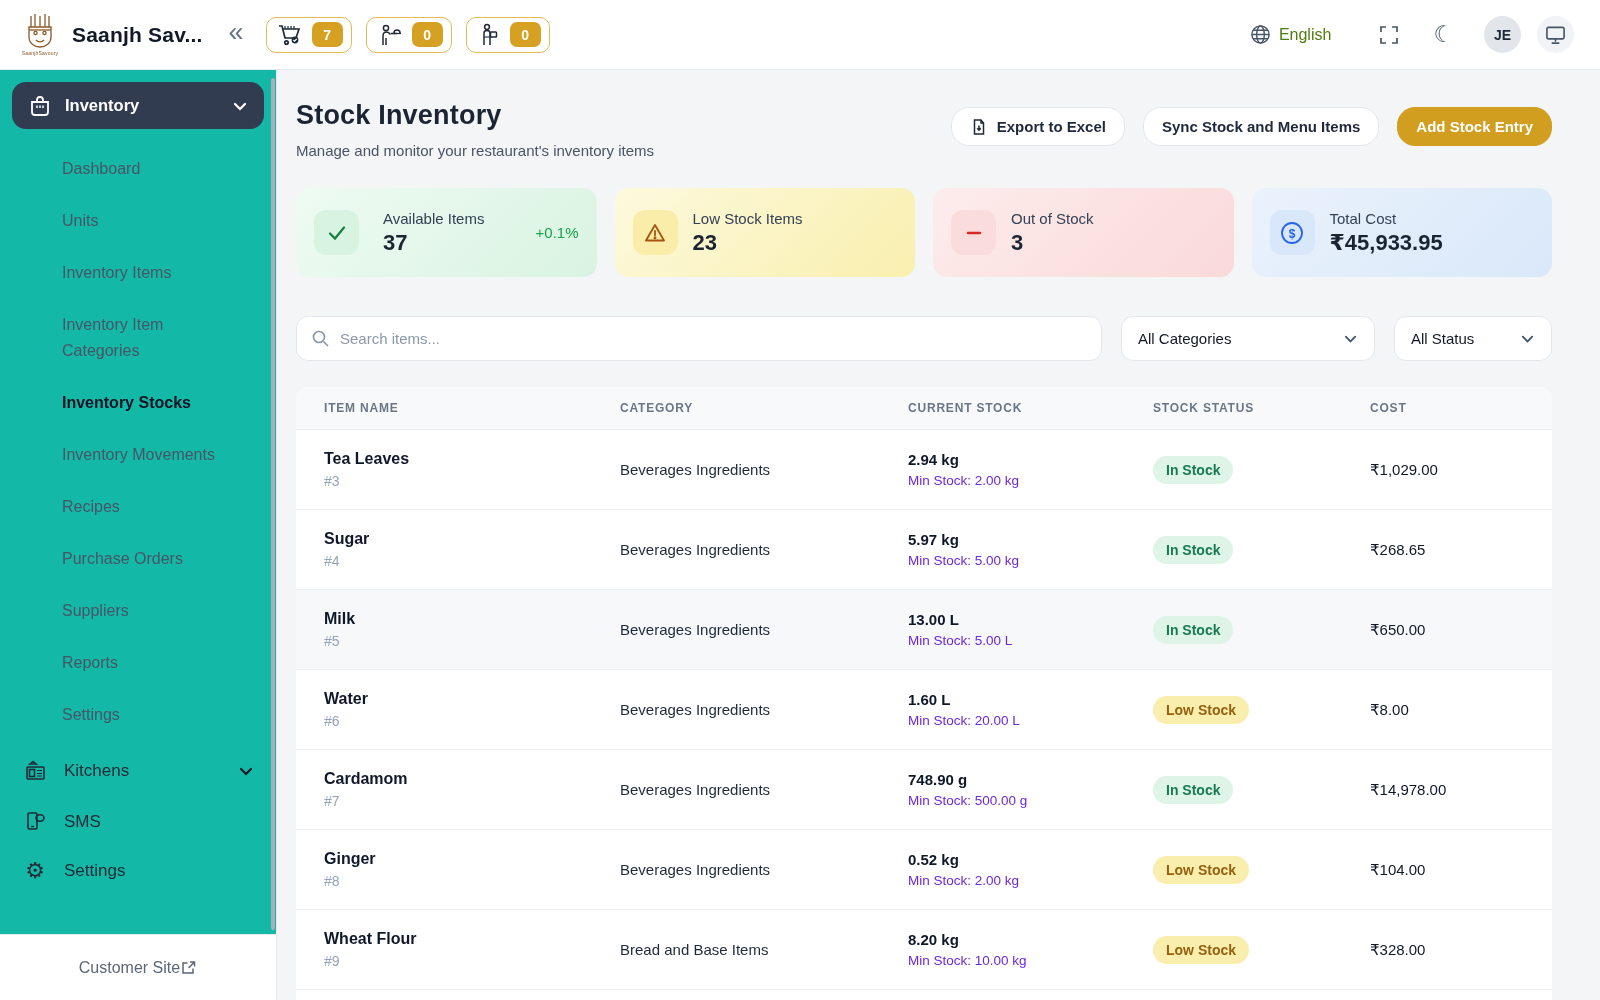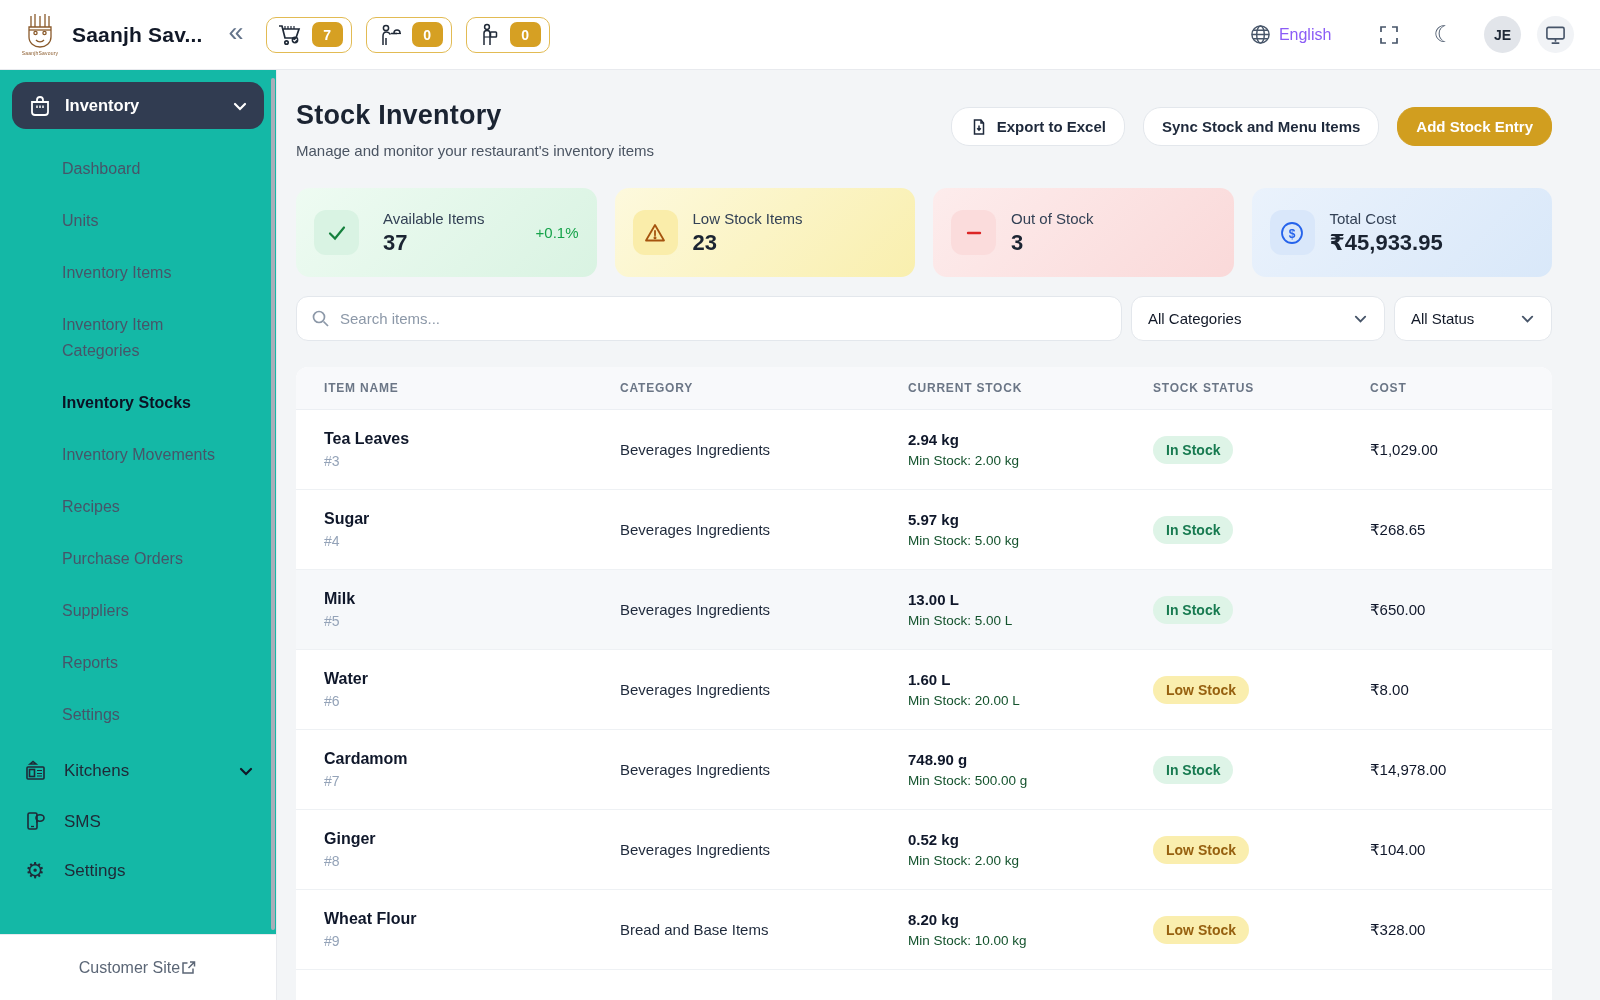--- a/index.html
+++ b/index.html
@@ -13,21 +13,21 @@
   .logo { width:40px; height:44px; display:flex; flex-direction:column; align-items:center; }
   .logo-caption { font-size:5px; color:#8a5a2b; letter-spacing:.2px; margin-top:1px; }
   .brand-title { font-size:21px; font-weight:bold; color:#111827; letter-spacing:.2px; }
   .collapse-btn { margin-left:26px; font-size:27px; color:#64748b; cursor:pointer; line-height:1; padding-bottom:4px; }
   .counters { display:flex; gap:14px; margin-left:22px; }
   .counter-pill { display:flex; align-items:center; gap:9px; border:1.6px solid #e2bb53; border-radius:10px;
                   background:#fff; height:36px; padding:0 8px 0 10px; cursor:pointer; }
   .counter-badge { background:#d6a023; color:#fff; font-weight:bold; font-size:14px; border-radius:7px;
                    min-width:31px; height:25px; display:flex; align-items:center; justify-content:center; }
   .topbar-right { margin-left:auto; display:flex; align-items:center; }
-  .lang { display:flex; align-items:center; gap:8px; color:#8b5cf6; font-size:16px; cursor:pointer; margin-right:48px; }
+  .lang { display:flex; align-items:center; gap:8px; color:#4d7c0f; font-size:16px; cursor:pointer; margin-right:48px; }
   .icon-btn { color:#475569; cursor:pointer; display:flex; align-items:center; justify-content:center; }
   .fullscreen-btn { margin-right:34px; }
   .moon-btn { margin-right:30px; font-size:23px; color:#475569; }
   .avatar { width:37px; height:37px; border-radius:50%; background:#e2e5ea; color:#1f2937; font-weight:bold;
             font-size:14px; display:flex; align-items:center; justify-content:center; cursor:pointer; margin-right:16px; }
   .monitor-btn { width:37px; height:37px; border-radius:50%; background:#f1f3f6; }
 
   
   .sidebar { position:fixed; top:70px; left:0; width:277px; height:930px; background:#14b8a6;
              border-right:1px solid #e8eaee; }
@@ -70,42 +70,42 @@
   .stat-tile { width:45px; height:45px; border-radius:12px; display:flex; align-items:center; justify-content:center; flex:none; }
   .stat-green  .stat-tile { background:#d9f3e3; }
   .stat-yellow .stat-tile { background:#faedaa; }
   .stat-red    .stat-tile { background:#fbdcdc; }
   .stat-blue   .stat-tile { background:#d9e7fa; }
   .stat-label { font-size:15px; color:#334155; }
   .stat-value { font-size:22px; font-weight:bold; color:#1b2432; margin-top:3px; }
   .stat-delta { margin-left:auto; color:#16a34a; font-size:15px; }
 
   
-  .filters { display:flex; gap:9px; margin-top:19px; }
+  .filters { display:flex; gap:19px; margin-top:39px; }
   .search-box { flex:1; height:45px; background:#fff; border:1px solid #e3e7ec; border-radius:12px;
                 display:flex; align-items:center; padding:0 14px; gap:10px; }
   .search-box input { border:none; outline:none; flex:1; font-size:15px; color:#1e293b; background:transparent;
                       font-family:inherit; }
   .search-box input::placeholder { color:#8c98a8; }
   .select { height:45px; background:#fff; border:1px solid #e3e7ec; border-radius:12px; display:flex;
             align-items:center; justify-content:space-between; padding:0 16px; font-size:15px; color:#111827; cursor:pointer; }
   .select-cat { width:254px; } .select-status { width:158px; }
 
   
   .table-card { margin-top:26px; background:#fff; border-radius:12px 12px 0 0; overflow:hidden; }
   .thead { display:flex; height:43px; align-items:center; background:#f8f9fb; border-bottom:1px solid #eceff3; }
   .th { font-size:12px; font-weight:bold; color:#6b7686; letter-spacing:.8px; text-transform:uppercase; }
   .tr { display:flex; align-items:center; height:80px; border-bottom:1px solid #eef1f4; background:#fff; }
   .tr.highlighted { background:#f6f8fa; }
   .c1 { width:324px; padding-left:28px; } .c2 { width:288px; } .c3 { width:245px; } .c4 { width:217px; } .c5 { flex:1; }
   .item-name { font-size:16px; font-weight:bold; color:#0f172a; }
   .item-id { font-size:14px; color:#94a3b8; margin-top:5px; }
   .td-cat { font-size:15px; color:#1e293b; }
   .stock-val { font-size:15px; font-weight:bold; color:#0f172a; }
-  .stock-min { font-size:13.5px; color:#14532d; margin-top:5px; }
+  .stock-min { font-size:13.5px; color:#6d28d9; margin-top:5px; }
   .badge { display:inline-block; padding:6px 13px; border-radius:999px; font-size:14px; font-weight:bold; }
   .badge.in-stock { background:#def4e7; color:#177a50; }
   .badge.low-stock { background:#faeeae; color:#96600f; }
   .td-cost { font-size:15px; color:#0f172a; }
   .table-tail { height:40px; background:#fff; }
   svg { display:block; }
 </style>
 </head>
 <body>
 

